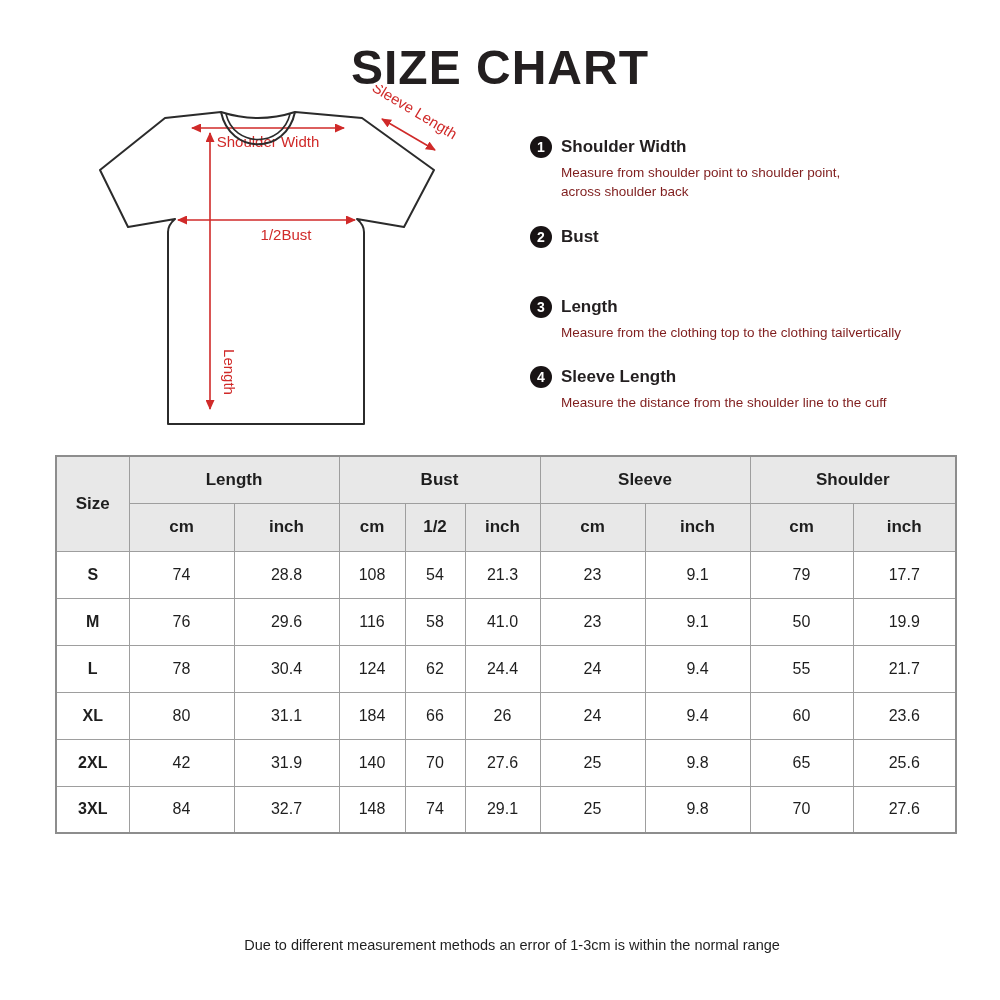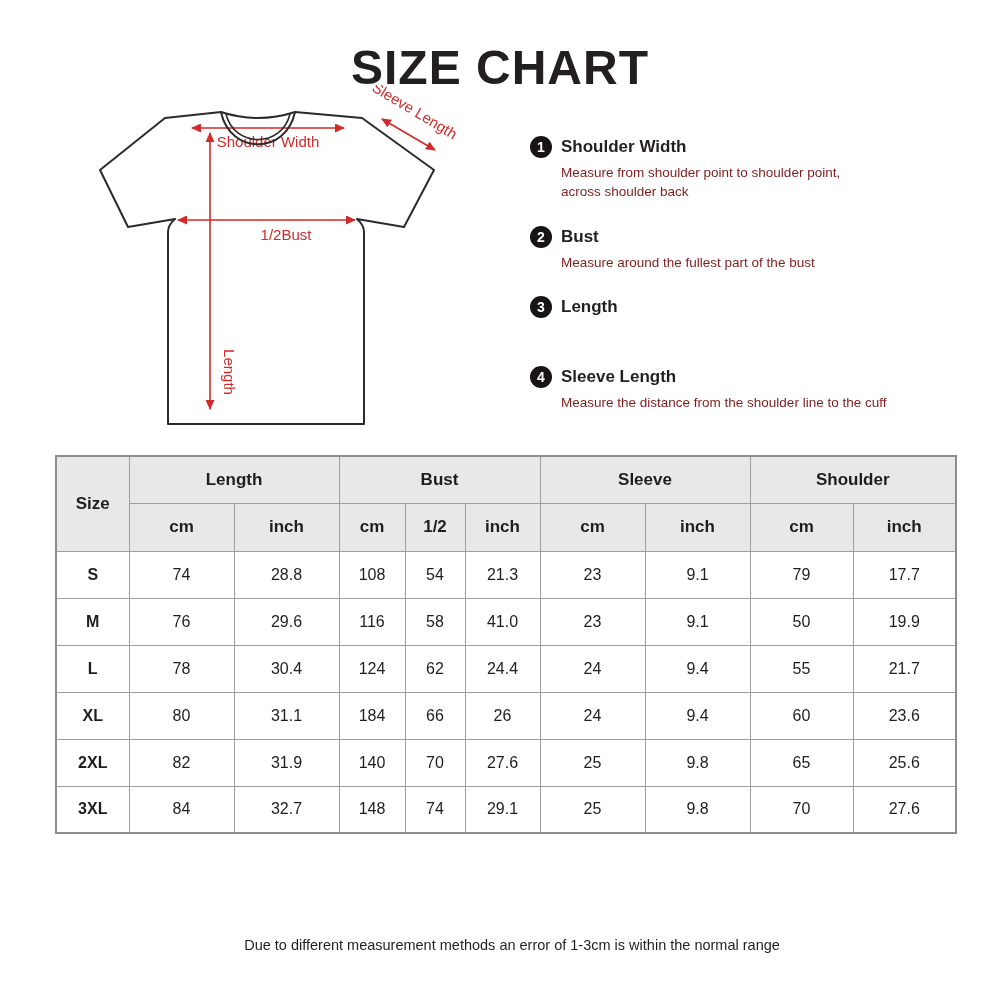--- a/index.html
+++ b/index.html
@@ -96,30 +96,30 @@
           <div>Measure from shoulder point to shoulder point,</div>
           <div>across shoulder back</div>
         </div>
       </div>
     </div>
 
     <div class="instr-item" style="top:90px;">
       <span class="num-badge">2</span>
       <div class="instr-body">
         <div class="instr-title">Bust</div>
-        <div class="instr-desc">
-          <div>Measure around the fullest part of the bust</div>
-        </div>
       </div>
     </div>
 
     <div class="instr-item" style="top:160px;">
       <span class="num-badge">3</span>
       <div class="instr-body">
         <div class="instr-title">Length</div>
+        <div class="instr-desc">
+          <div>Measure from the clothing top to the clothing tailvertically</div>
+        </div>
       </div>
     </div>
 
     <div class="instr-item" style="top:230px;">
       <span class="num-badge">4</span>
       <div class="instr-body">
         <div class="instr-title">Sleeve Length</div>
         <div class="instr-desc">
           <div>Measure the distance from the shoulder line to the cuff</div>
         </div>
@@ -206,21 +206,21 @@
           <td>184</td>
           <td>66</td>
           <td>26</td>
           <td>24</td>
           <td>9.4</td>
           <td>60</td>
           <td>23.6</td>
         </tr>
         <tr>
           <td class="size-cell">2XL</td>
-          <td>82</td>
+          <td>42</td>
           <td>31.9</td>
           <td>140</td>
           <td>70</td>
           <td>27.6</td>
           <td>25</td>
           <td>9.8</td>
           <td>65</td>
           <td>25.6</td>
         </tr>
         <tr>

